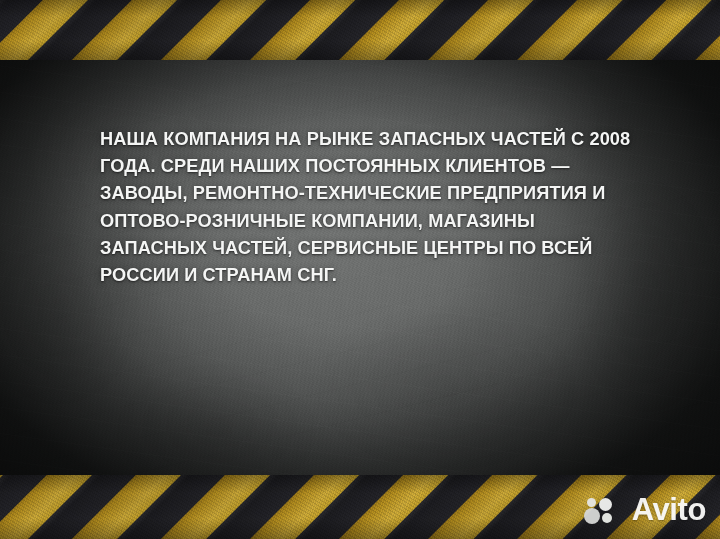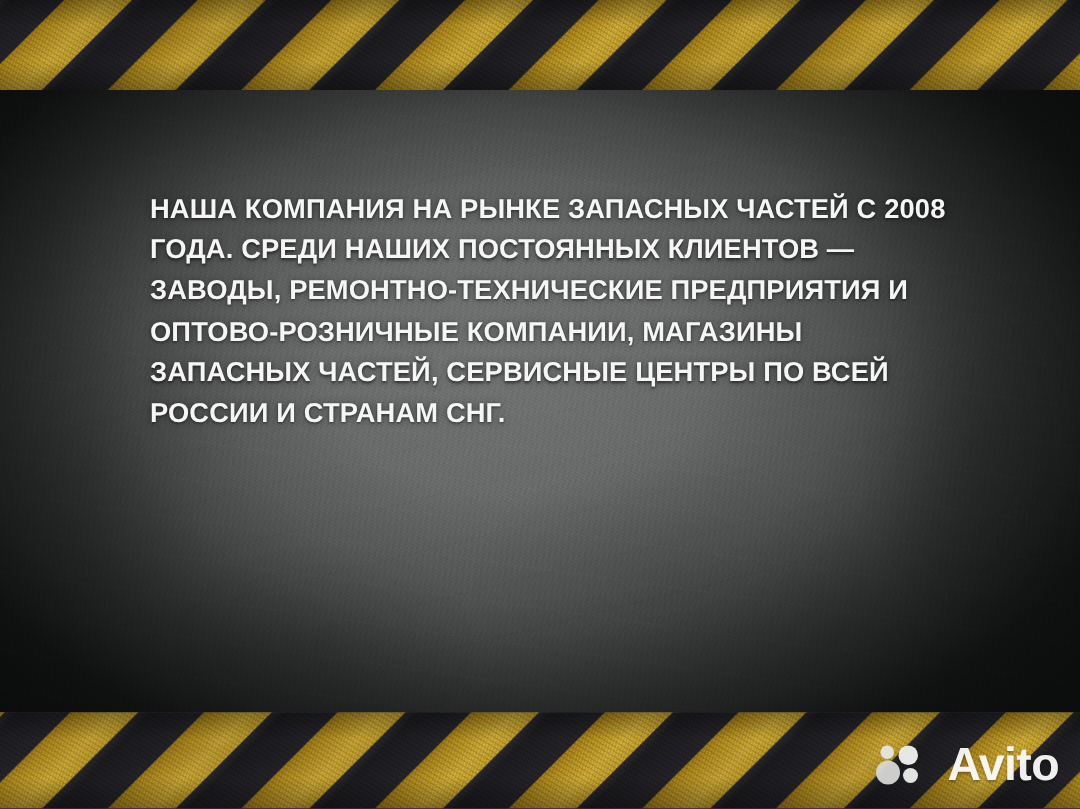--- a/index.html
+++ b/index.html
@@ -9,21 +9,21 @@
     background: #000;
   }
   * { box-sizing: border-box; }
 
   .banner {
     position: relative;
     width: 720px;
     height: 539px;
     overflow: hidden;
     font-family: "Liberation Sans", "DejaVu Sans", sans-serif;
-    background: #a21caf;
+    background: #b91c1c;
   }
 
   
   .bg-base {
     position: absolute;
     inset: 0;
     background:
       radial-gradient(ellipse 58% 52% at 48% 46%,
         #76787700 0%,
         #6e706f00 30%,
@@ -138,21 +138,21 @@
     text-shadow: 0 1px 2px rgba(0,0,0,.55), 0 0 6px rgba(0,0,0,.30);
   }
   #paragraph-2 { margin-top: 27px; }
 
   
   .watermark {
     position: absolute;
     right: 14px;
     bottom: 14px;
     display: flex;
-    align-items: center;
+    align-items: flex-end;
     gap: 18px;
     opacity: .95;
   }
   .wm-dots {
     position: relative;
     width: 30px;
     height: 28px;
     flex: none;
   }
   .wm-dots i {

